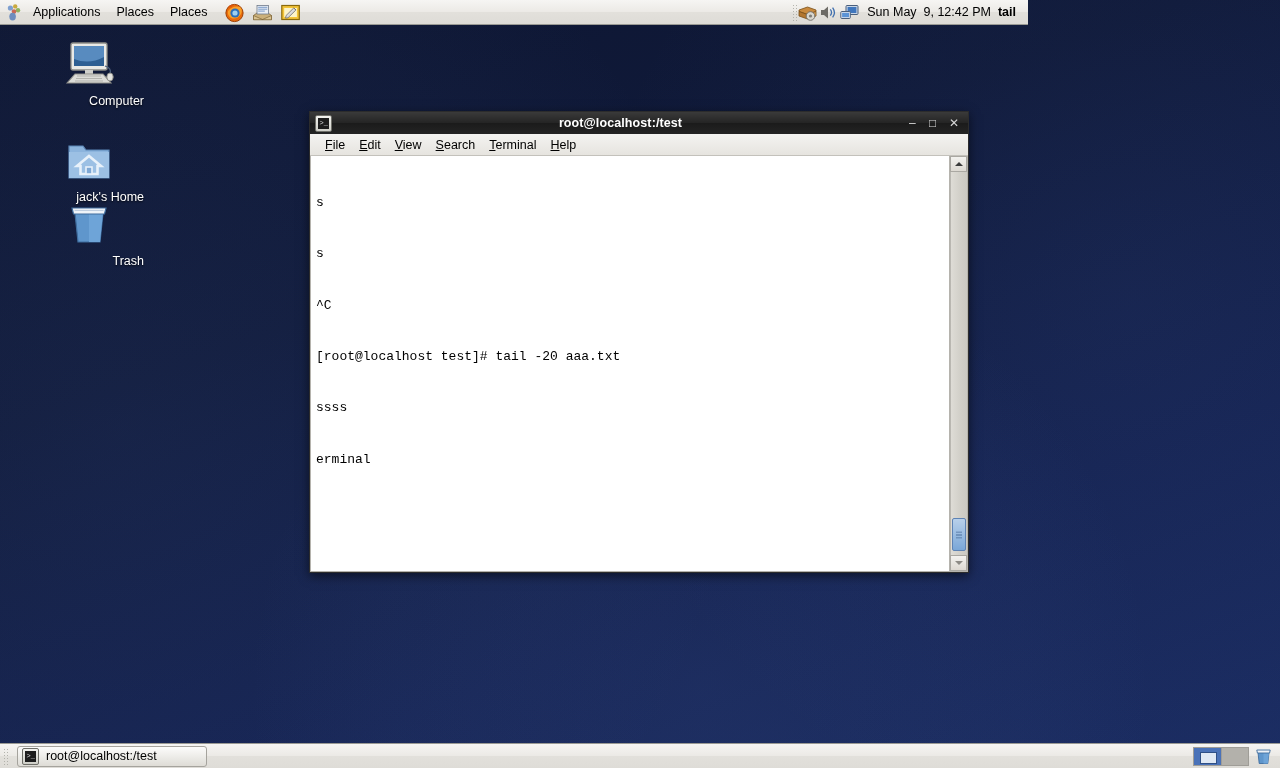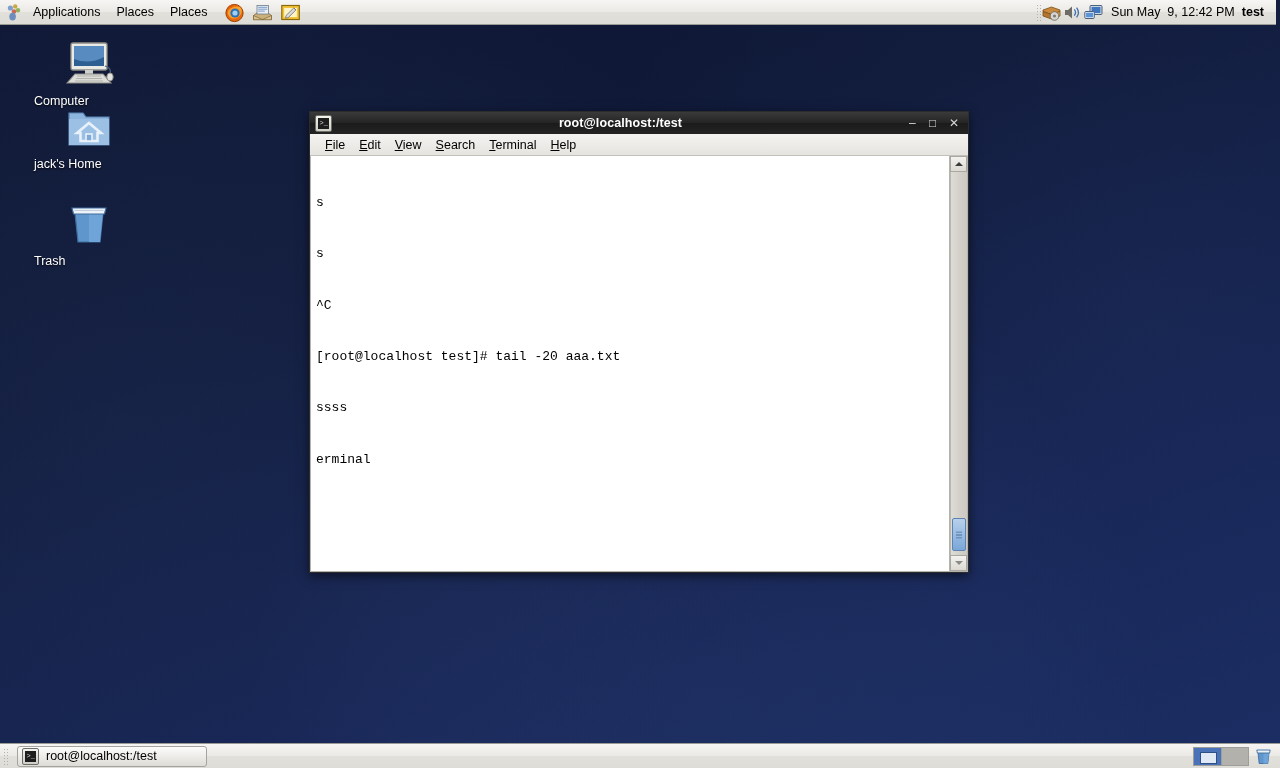--- a/index.html
+++ b/index.html
@@ -20,21 +20,21 @@
       radial-gradient(circle at 120px 430px, rgba(90,120,185,0.09) 0%, rgba(90,120,185,0.04) 36%, rgba(90,120,185,0) 50%),
       radial-gradient(circle at 1130px 300px, rgba(90,120,185,0.07) 0%, rgba(90,120,185,0) 45%),
       linear-gradient(160deg, #0d1530 0%, #101a3a 35%, #152352 70%, #1b2d63 100%);
     overflow: hidden;
   }
 
   
   #top-panel {
     position: absolute;
     left: 0; top: 0;
-    width: 1276px; height: 25px;
+    width: 1028px; height: 25px;
     background: linear-gradient(to bottom, #f6f5f3 0%, #eceae6 48%, #e2e0db 52%, #dedcd7 100%);
     border-bottom: 1px solid #9a9a94;
     display: flex;
     align-items: center;
     font-size: 12.5px;
     color: #000;
     box-sizing: border-box;
   }
   .panel-menu {
     padding: 2px 7px;
@@ -54,21 +54,21 @@
 
   .tray { margin-left: auto; display: flex; align-items: center; padding-right: 8px; }
   .grip { width: 5px; height: 17px; background-image: radial-gradient(circle, #a9a9a2 0.8px, transparent 0.9px); background-size: 3px 3px; opacity: .85; }
   #clock { font-size: 12.5px; padding: 0 7px; white-space: pre; }
   #user-name { font-size: 12.5px; font-weight: bold; padding-right: 4px; }
 
   
   .desk-icon {
     position: absolute;
     width: 110px;
-    text-align: left;
+    text-align: right;
     color: #ffffff;
     font-size: 12.5px;
     text-shadow: 0 1px 2px rgba(0,0,0,0.85);
     cursor: default;
   }
   .desk-icon .glyph { height: 50px; display: flex; align-items: flex-end; justify-content: center; margin-bottom: 4px; }
   .desk-icon .caption { line-height: 15px; }
 
   
   #terminal-window {
@@ -327,41 +327,41 @@
       </div>
       <div class="launcher">
         <svg width="21" height="21" viewBox="0 0 21 21">
           <rect x="7" y="3.5" width="12" height="9" rx="1" fill="#c9d6e6" stroke="#4a5f7c" stroke-width="1"></rect>
           <rect x="8.6" y="5" width="8.8" height="6" fill="#3f76bd"></rect>
           <rect x="1.8" y="9.5" width="9.5" height="7" rx="1" fill="#dde5f0" stroke="#4a5f7c" stroke-width="1"></rect>
           <rect x="3.1" y="10.8" width="6.9" height="4.4" fill="#5a93d6"></rect>
         </svg>
       </div>
       <div id="clock">Sun May  9, 12:42 PM</div>
-      <div id="user-name">test</div>
+      <div id="user-name">tail</div>
     </div>
   </div>
 
   <div class="desk-icon" style="left:34px; top:40px;">
     <div class="glyph">
       <svg width="56" height="50" viewBox="0 0 56 50">
         <rect x="10" y="3" width="36" height="27" rx="2" fill="#e9e9e6" stroke="#8d8d88" stroke-width="1.3"></rect>
         <rect x="13" y="6" width="30" height="20" fill="#2e5f93"></rect>
         <path d="M13 6 H43 V17 Q28 25 13 19Z" fill="#5f93c7" opacity=".85"></path>
         <rect x="24" y="30" width="8" height="4" fill="#cfcfcb"></rect>
         <path d="M6 43 L14 34 H42 L50 43Z" fill="#dcdcd8" stroke="#8d8d88" stroke-width="1.1"></path>
         <path d="M16 36 H40 M15 38.5 H41 M14 41 H42" stroke="#b3b3ae" stroke-width="1"></path>
         <path d="M44 26 Q51 28 49 34" stroke="#4a5f7c" stroke-width="1.3" fill="none"></path>
         <ellipse cx="49" cy="37" rx="3.2" ry="4" fill="#e3e3df" stroke="#8d8d88" stroke-width="1"></ellipse>
       </svg>
     </div>
     <div class="caption">Computer</div>
   </div>
 
-  <div class="desk-icon" style="left:34px; top:103px;">
+  <div class="desk-icon" style="left:34px; top:136px;">
     <div class="glyph">
       <svg width="48" height="50" viewBox="0 0 48 50">
         <path d="M4 10 H18 L21 14 H44 V42 H4Z" fill="#8cb4dd" stroke="#5b85b5" stroke-width="1.2"></path>
         <path d="M4 16 H44 V42 H4Z" fill="#9cc0e4"></path>
         <path d="M24 20 L36 30 H32.5 V38 H15.5 V30 H12Z" fill="none" stroke="#e8f1fa" stroke-width="2.6"></path>
         <rect x="21" y="31" width="6" height="7" fill="#7fa8d4" stroke="#e8f1fa" stroke-width="1.6"></rect>
       </svg>
     </div>
     <div class="caption">jack's Home</div>
   </div>

